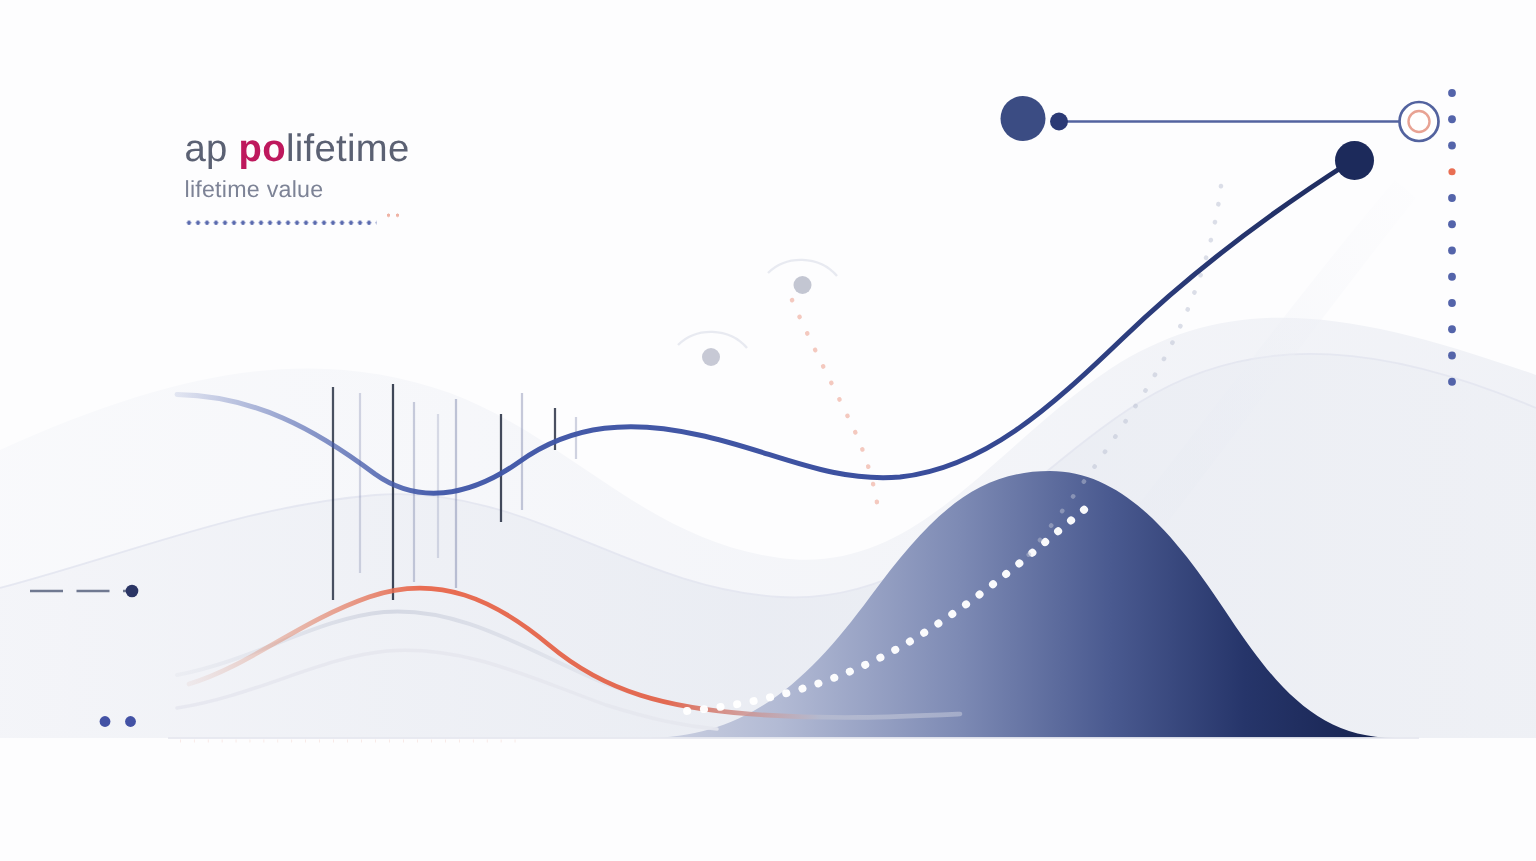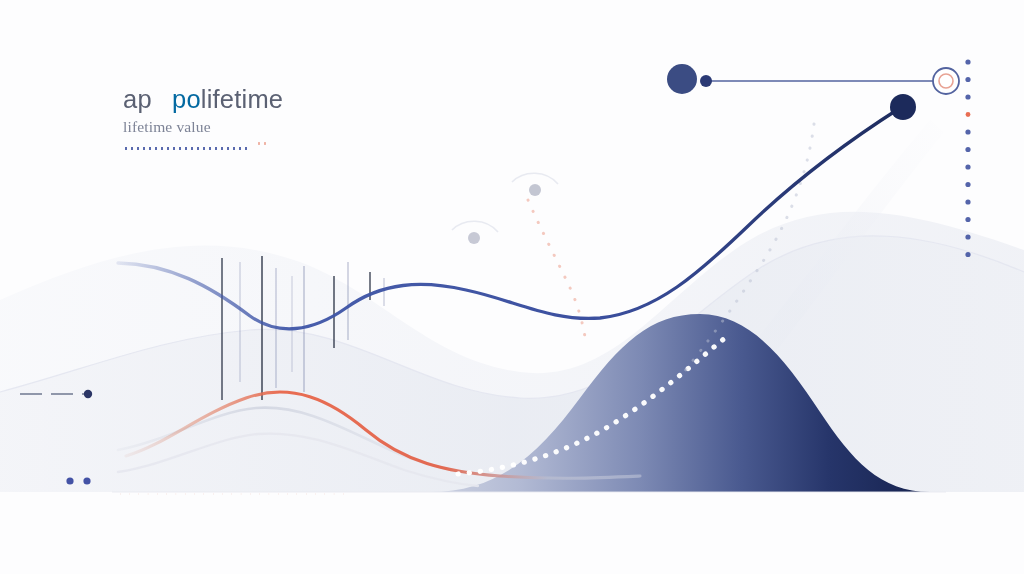--- a/index.html
+++ b/index.html
@@ -35,31 +35,29 @@
   }
   #headline {
     font-size: 25.5px;
     letter-spacing: 0.2px;
     line-height: 1.08;
     color: #5b6173;
     font-weight: 400;
     white-space: pre;
   }
   #headline .accent {
-    color: #0369a1;
-    font-weight: 400;
-    margin-left: 13px;
+    color: #be185d;
+    font-weight: 700;
   }
   #subhead {
     margin-top: 4px;
     font-size: 15.5px;
     letter-spacing: 0.15px;
     color: #7d8396;
     font-weight: 400;
-    font-family: Liberation Serif, serif;
   }
   #rule {
     margin-top: 11px;
     width: 128px;
     height: 3px;
     background-image: radial-gradient(circle, #3d50a0 0 1.3px, transparent 1.5px);
     background-size: 6px 3px;
     background-repeat: repeat-x;
     opacity: .85;
   }

